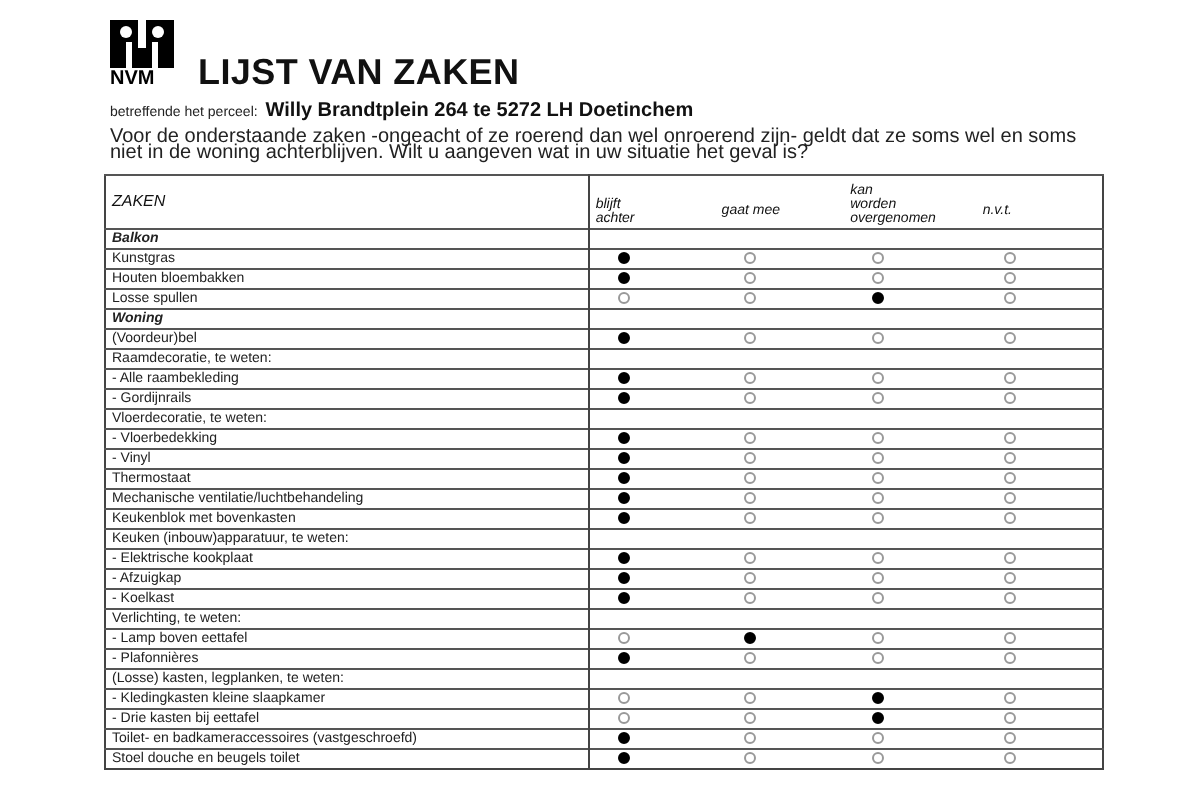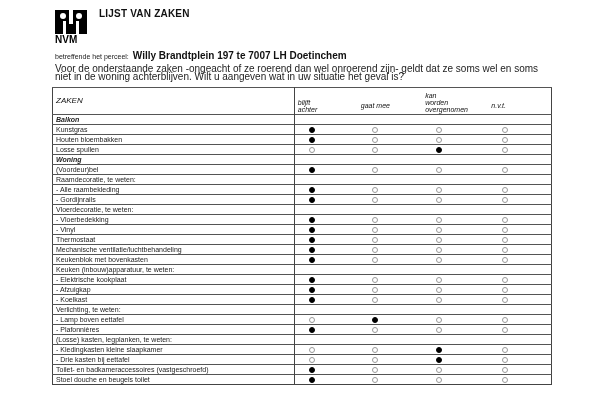--- a/index.html
+++ b/index.html
@@ -1,21 +1,21 @@
 <!DOCTYPE html>
 <html><head>
 <meta charset="utf-8">
 <style>
   html,body{margin:0;padding:0;background:#fff;}
   body{width:600px;height:400px;overflow:hidden;position:relative;font-family:"Liberation Sans",sans-serif;color:#111;}
   .logo{position:absolute;left:55px;top:10px;width:32px;height:34px;}
   .logo-mark{width:32px;height:24px;background:#000;position:relative;}
   .logo-mark .hole{position:absolute;background:#fff;}
   .logo-text{font-weight:bold;font-size:10px;line-height:10px;letter-spacing:0px;color:#000;margin-top:1px;}
-  .title{position:absolute;left:99px;top:8px;font-size:10px;font-weight:bold;letter-spacing:0.2px;}
+  .title{position:absolute;left:99px;top:26px;font-size:18px;font-weight:bold;letter-spacing:0.2px;}
   .perceel{position:absolute;left:55px;top:50px;font-size:7px;color:#222;}
   .perceel b{font-size:10px;font-weight:bold;color:#111;margin-left:2px;}
   .intro{position:absolute;left:55px;top:65px;width:500px;font-size:10px;line-height:8px;color:#222;}
   table{position:absolute;left:52px;top:87px;width:500px;border-collapse:collapse;font-size:7px;}
   td,th{border-top:1px solid #555;padding:0 3px;height:9px;line-height:9px;white-space:nowrap;}
   table{border:1px solid #444;}
   th{font-weight:normal;font-style:italic;text-align:left;vertical-align:bottom;height:21px;line-height:7px;padding-bottom:1px;margin-left:42px;}
   th.zaken{vertical-align:middle;font-size:8px;border-right:1px solid #444;}
   td.name{width:248px;border-right:1px solid #444;color:#222;}
   td.cat{font-weight:bold;font-style:italic;}
@@ -34,21 +34,21 @@
     <div class="hole" style="left:8px;top:11px;width:3px;height:13px;"></div>
     <div class="hole" style="left:21px;top:11px;width:3px;height:13px;"></div>
   </div>
   <div class="logo-text">NVM</div>
 </div>
 
 <div class="title">LIJST VAN ZAKEN</div>
 
 <div class="perceel">
   <span>betreffende het perceel:</span>
-  <b>Willy Brandtplein 197 te 7007 LH Doetinchem</b>
+  <b>Willy Brandtplein 264 te 5272 LH Doetinchem</b>
 </div>
 
 <div class="intro">Voor de onderstaande zaken -ongeacht of ze roerend dan wel onroerend zijn- geldt dat ze soms wel en soms niet in de woning achterblijven. Wilt u aangeven wat in uw situatie het geval is?</div>
 
 <table>
   <thead>
     <tr>
       <th class="zaken">ZAKEN</th>
       <th><span>blijft</span><br><span>achter</span></th>
       <th style="padding-bottom:5px;"><span>gaat mee</span></th>

